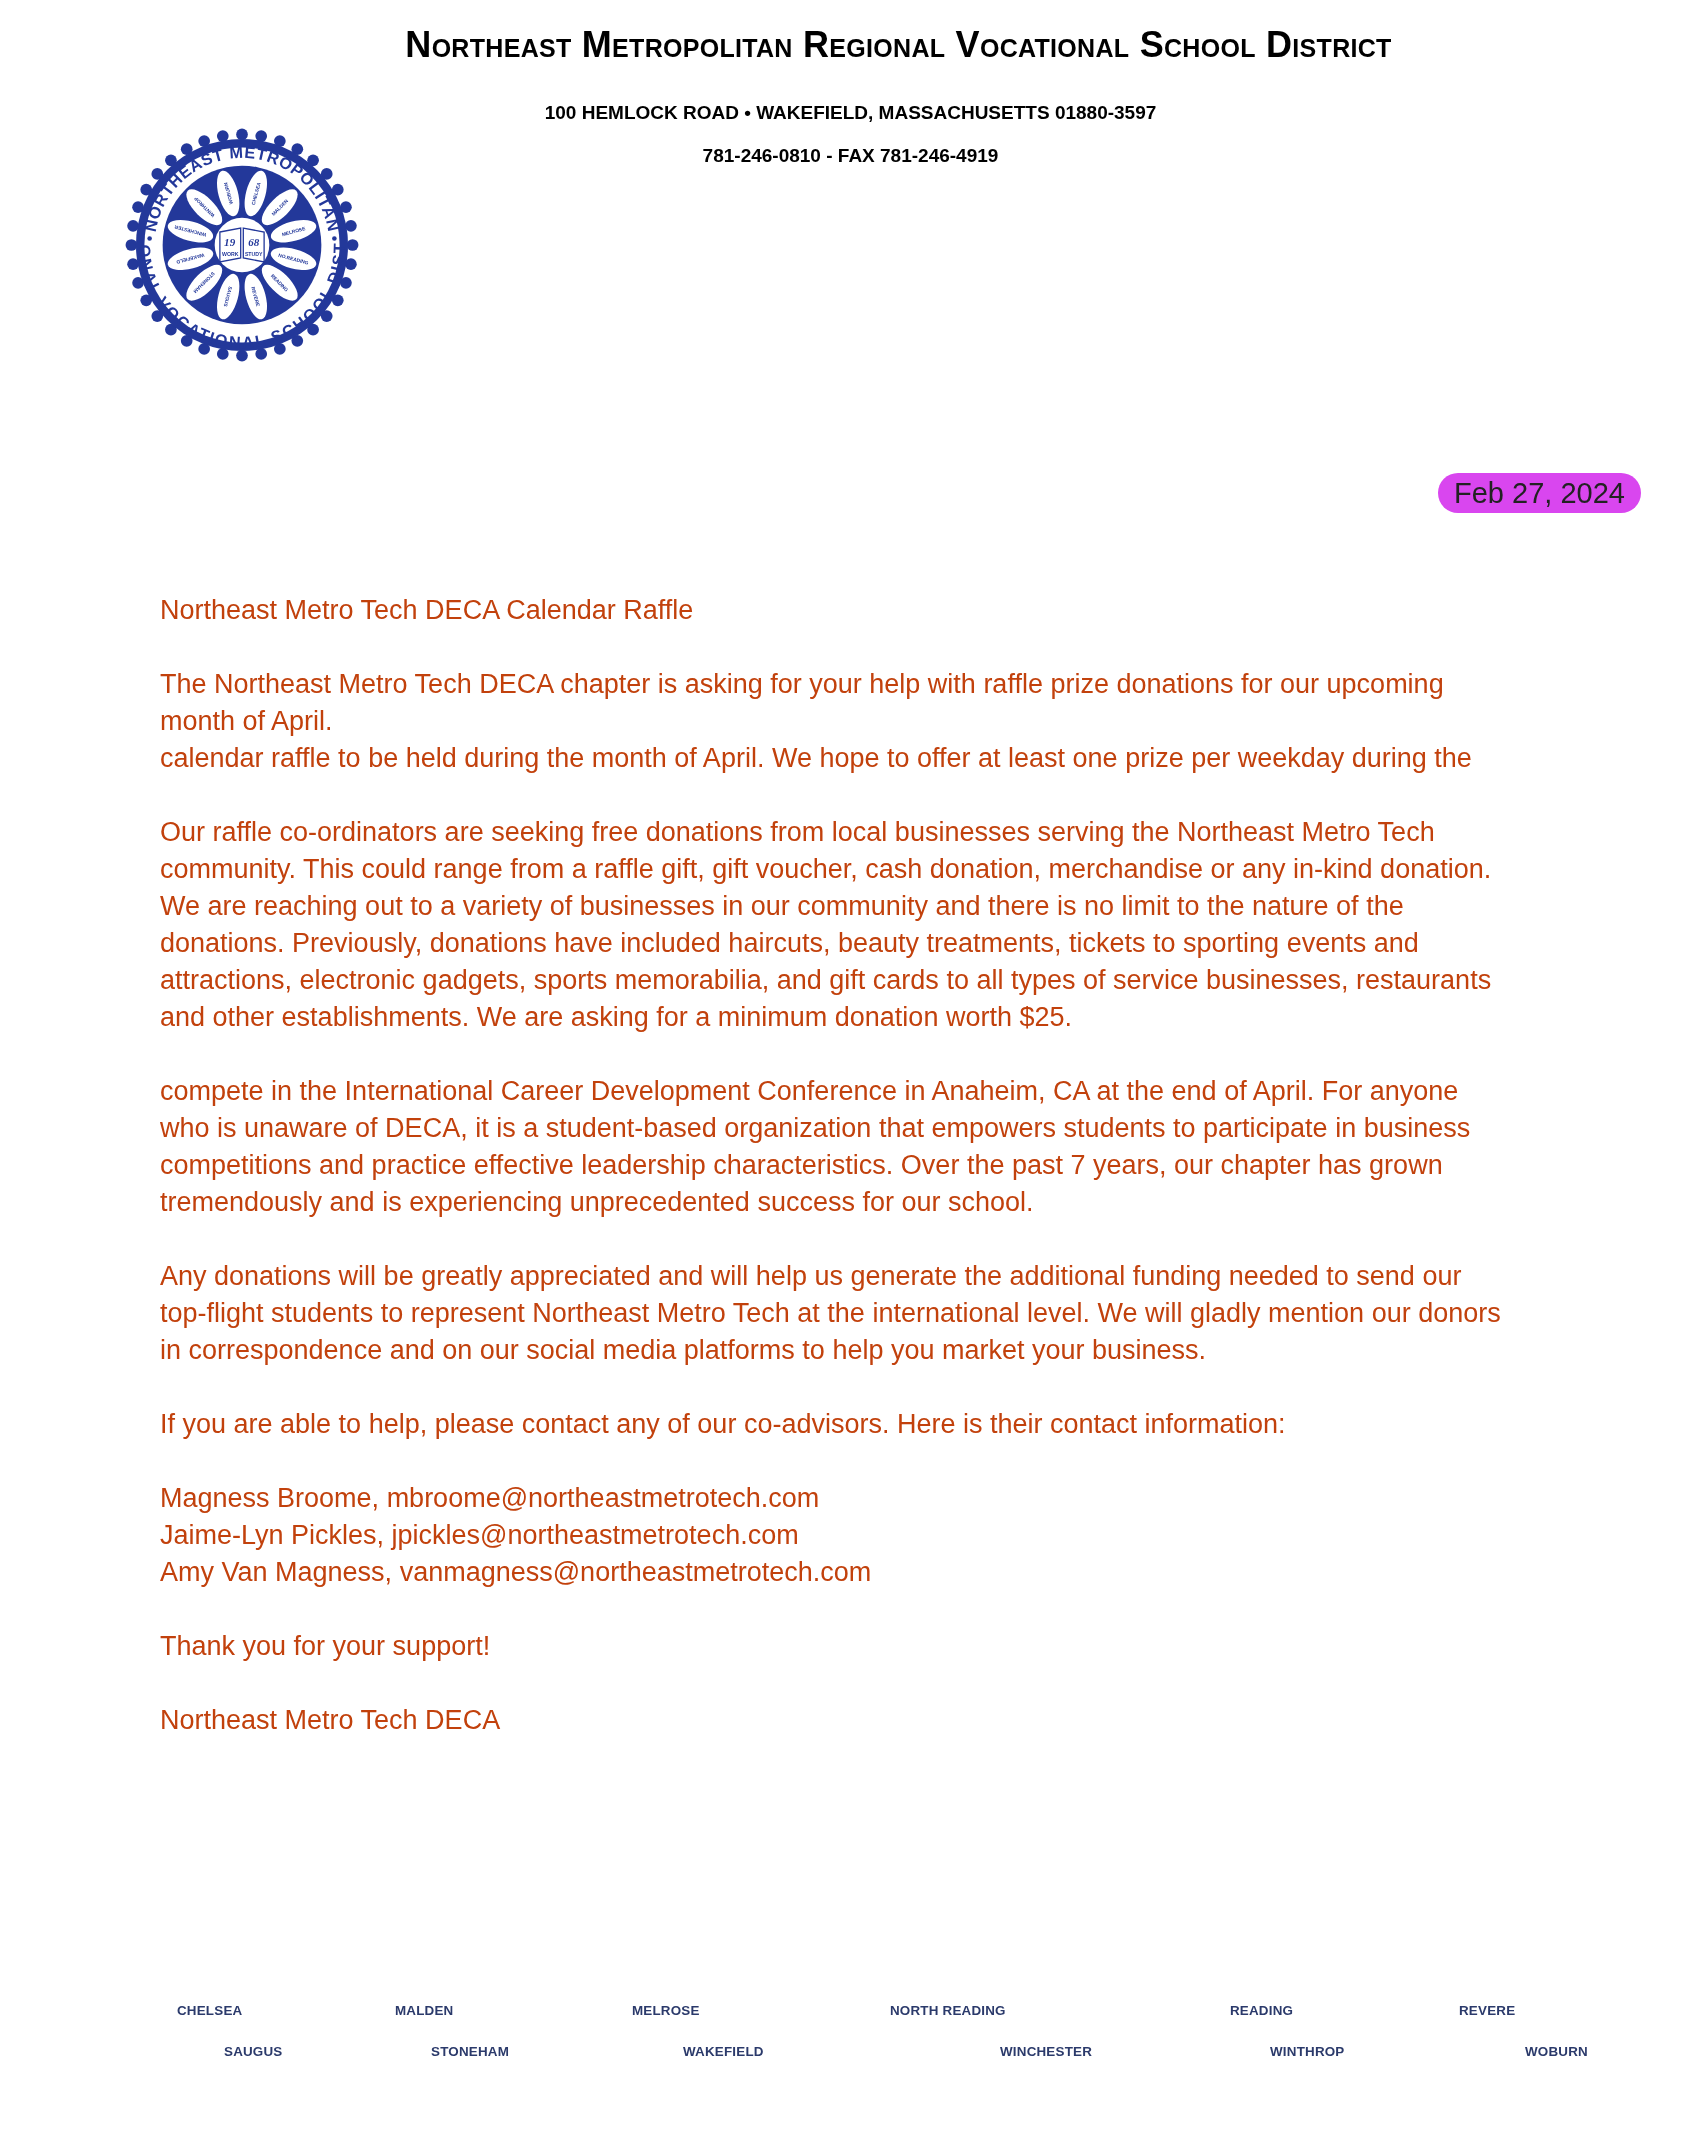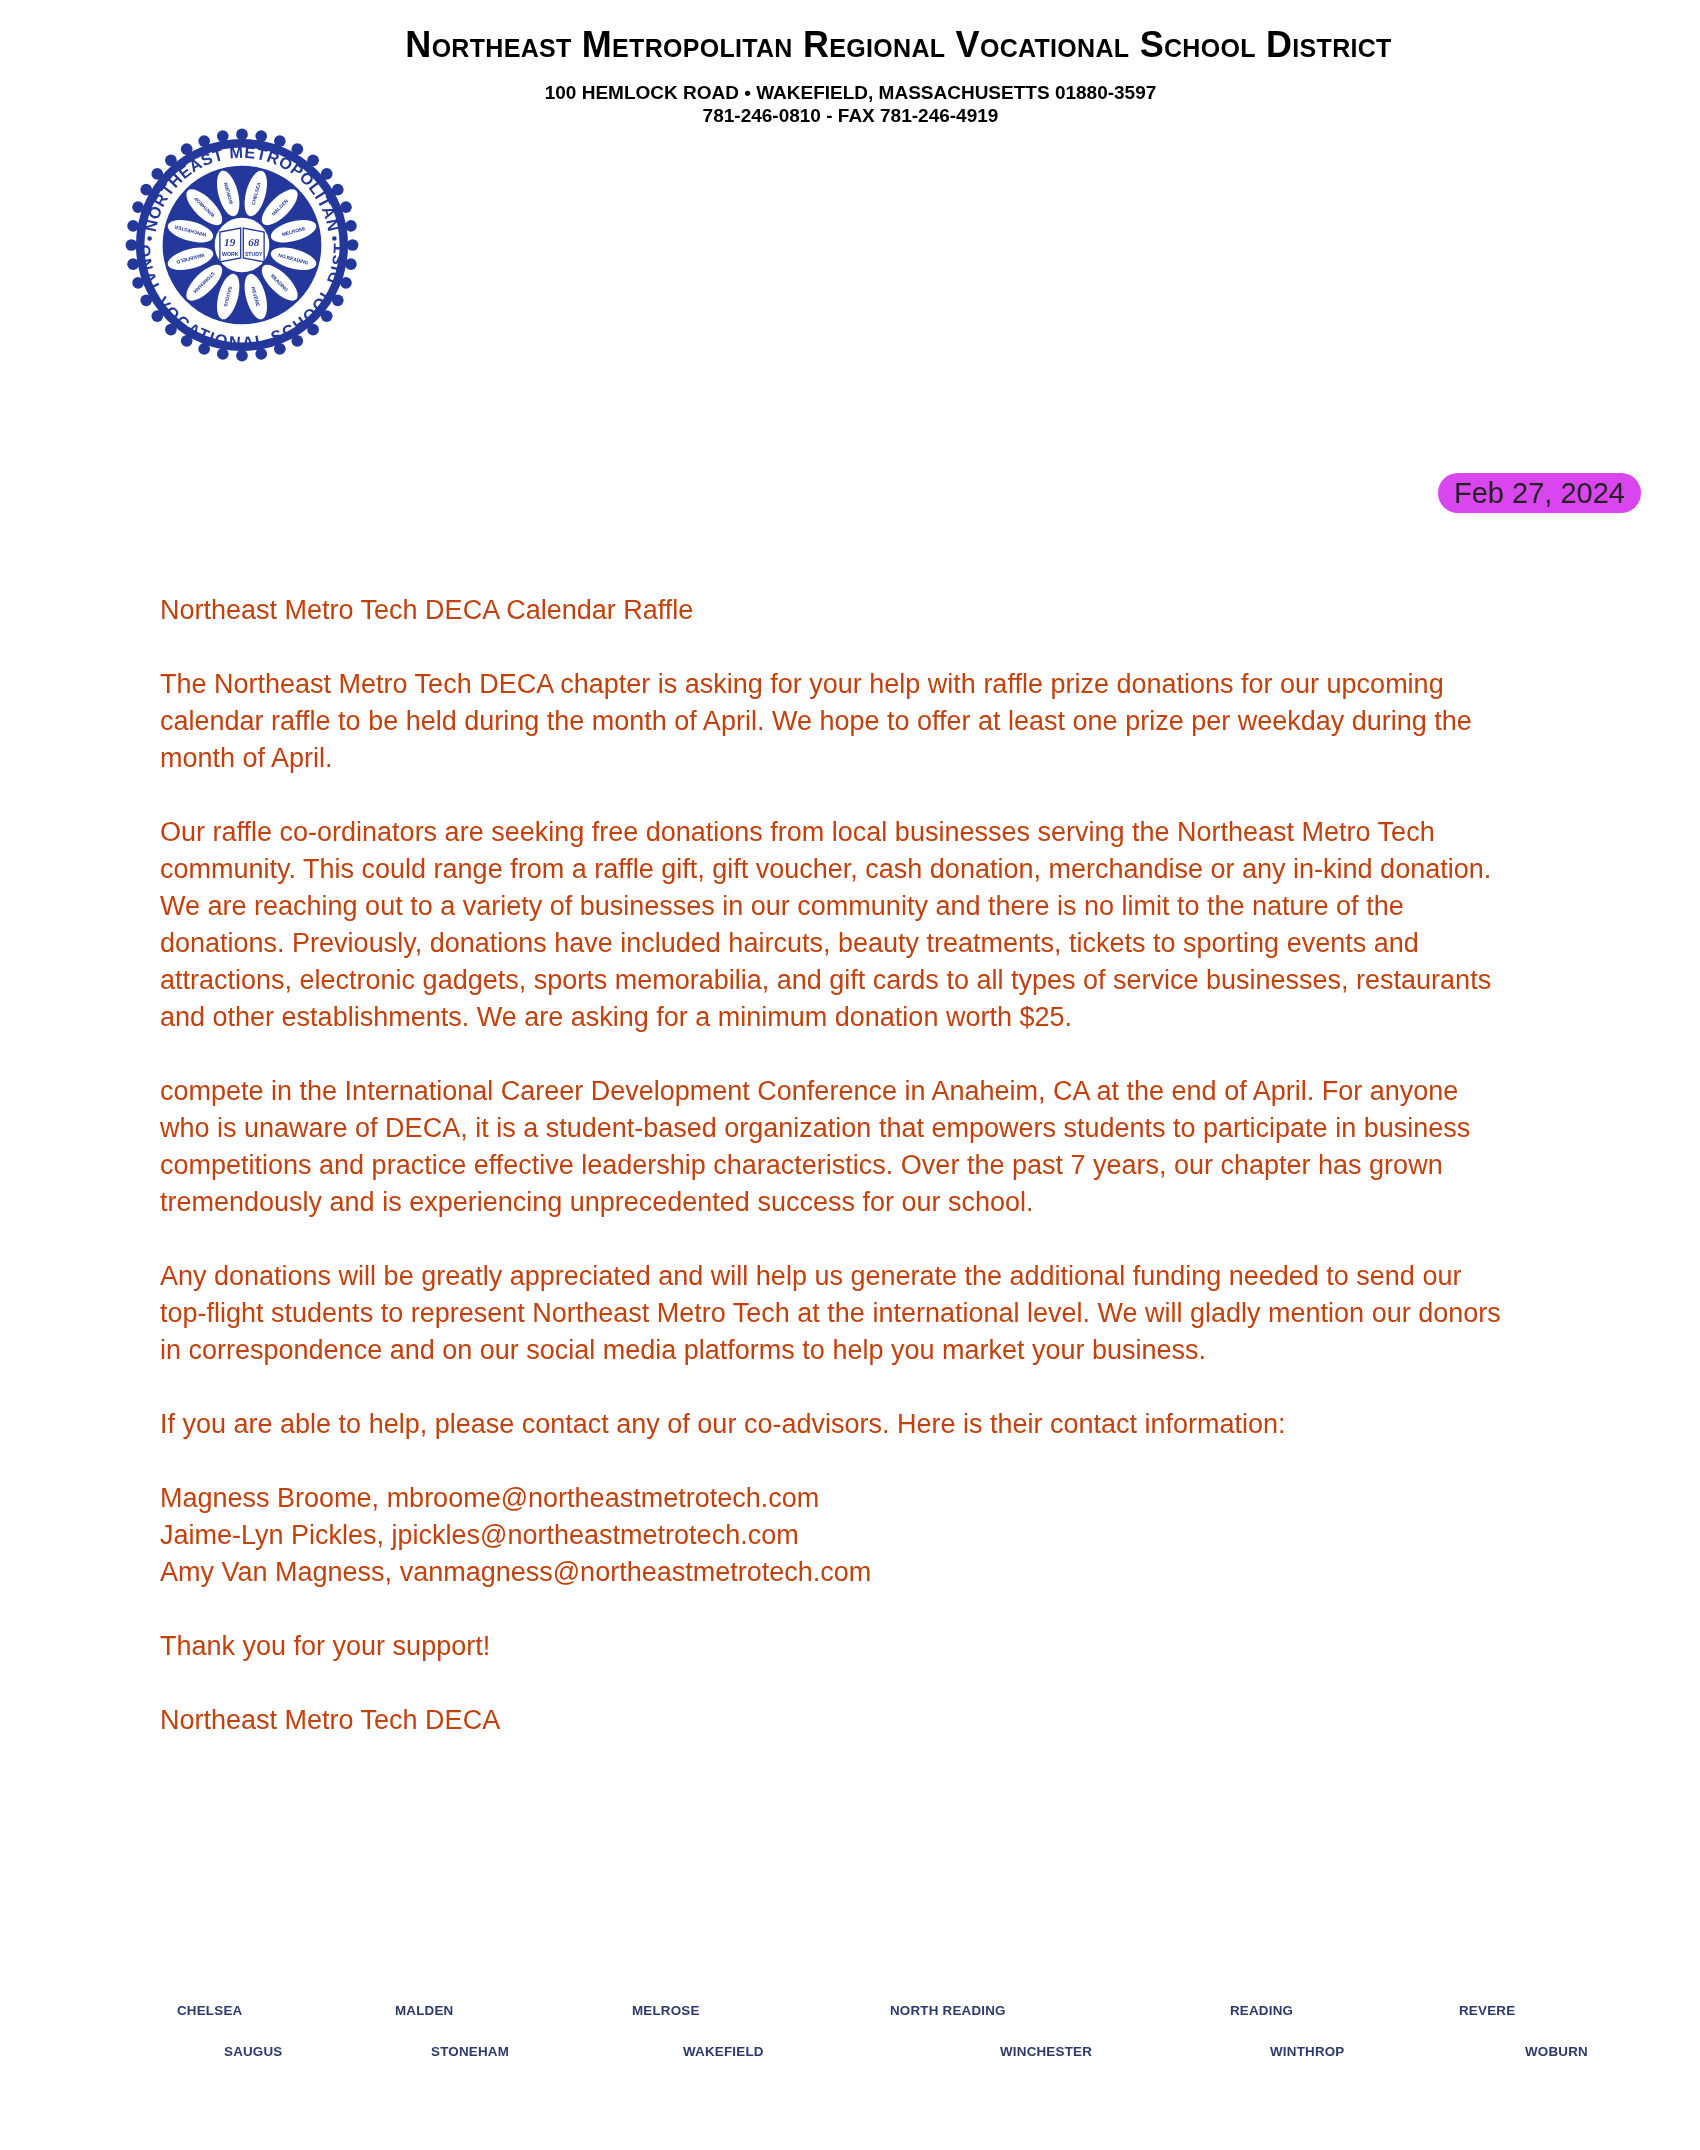--- a/index.html
+++ b/index.html
@@ -10,21 +10,21 @@
     .letterhead-title {
       position: absolute; left: 0; width: 1701px; top: 22px; text-align: center;
       font-family: "Liberation Sans", sans-serif; font-weight: 700;
       font-size: 36px; font-variant: small-caps; letter-spacing: 0.3px;
       line-height: 46px; white-space: nowrap; padding-left: 48px;
     }
     .address-block {
       position: absolute; left: 0; width: 1701px; top: 81px; text-align: center;
       font-weight: 700; font-size: 19px; line-height: 23px;
     }
-    .address-block div { white-space: nowrap; }
+    .address-block div { white-space: nowrap; margin-top: 20px; }
     .seal {
       position: absolute; left: 121px; top: 124px; width: 242px; height: 242px;
     }
     .seal svg { width: 100%; height: 100%; display: block; }
     .date-badge {
       position: absolute; left: 1438px; top: 473px; width: 203px; height: 40px;
       background: #d946ef; border-radius: 20px;
       display: flex; align-items: center; justify-content: center;
       font-size: 29px; color: #222; white-space: nowrap;
     }
@@ -169,22 +169,22 @@
 
 <div class="date-badge">Feb 27, 2024</div>
 
 <div class="letter-body">
   <p>
       <span class="line">Northeast Metro Tech DECA Calendar Raffle</span>
     </p>
   <div id="paragraphs">
       <p>
         <span class="line">The Northeast Metro Tech DECA chapter is asking for your help with raffle prize donations for our upcoming</span>
+        <span class="line">month of April.</span>
         <span class="line">calendar raffle to be held during the month of April.  We hope to offer at least one prize per weekday during the</span>
-        <span class="line">month of April.</span>
       </p>
       <p>
         <span class="line">Our raffle co-ordinators are seeking free donations from local businesses serving the Northeast Metro Tech</span>
         <span class="line">community.  This could range from a raffle gift, gift voucher, cash donation, merchandise or any in-kind donation.</span>
         <span class="line">We are reaching out to a variety of businesses in our community and there is no limit to the nature of the</span>
         <span class="line">donations.  Previously, donations have included haircuts, beauty treatments, tickets to sporting events and</span>
         <span class="line">attractions, electronic gadgets, sports memorabilia, and gift cards to all types of service businesses, restaurants</span>
         <span class="line">and other establishments.  We are asking for a minimum donation worth $25.</span>
       </p>
       <p>

